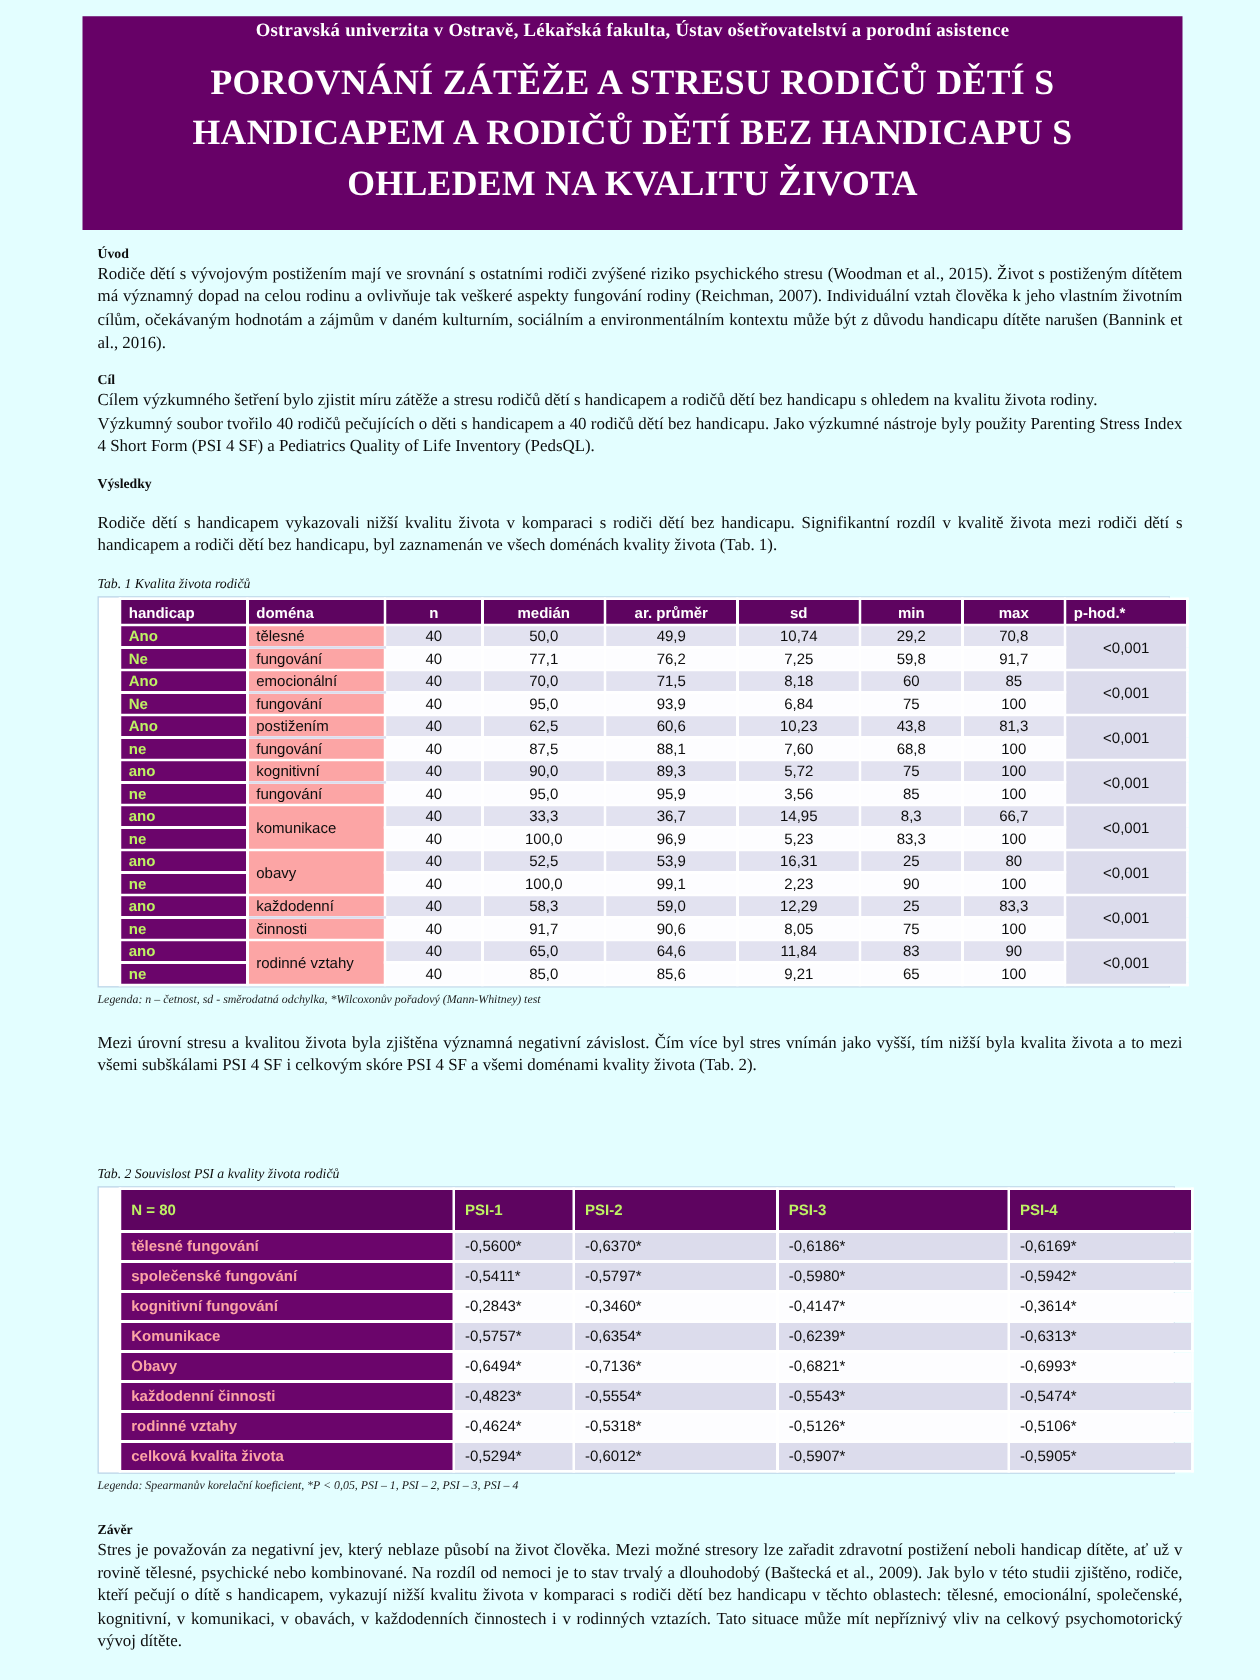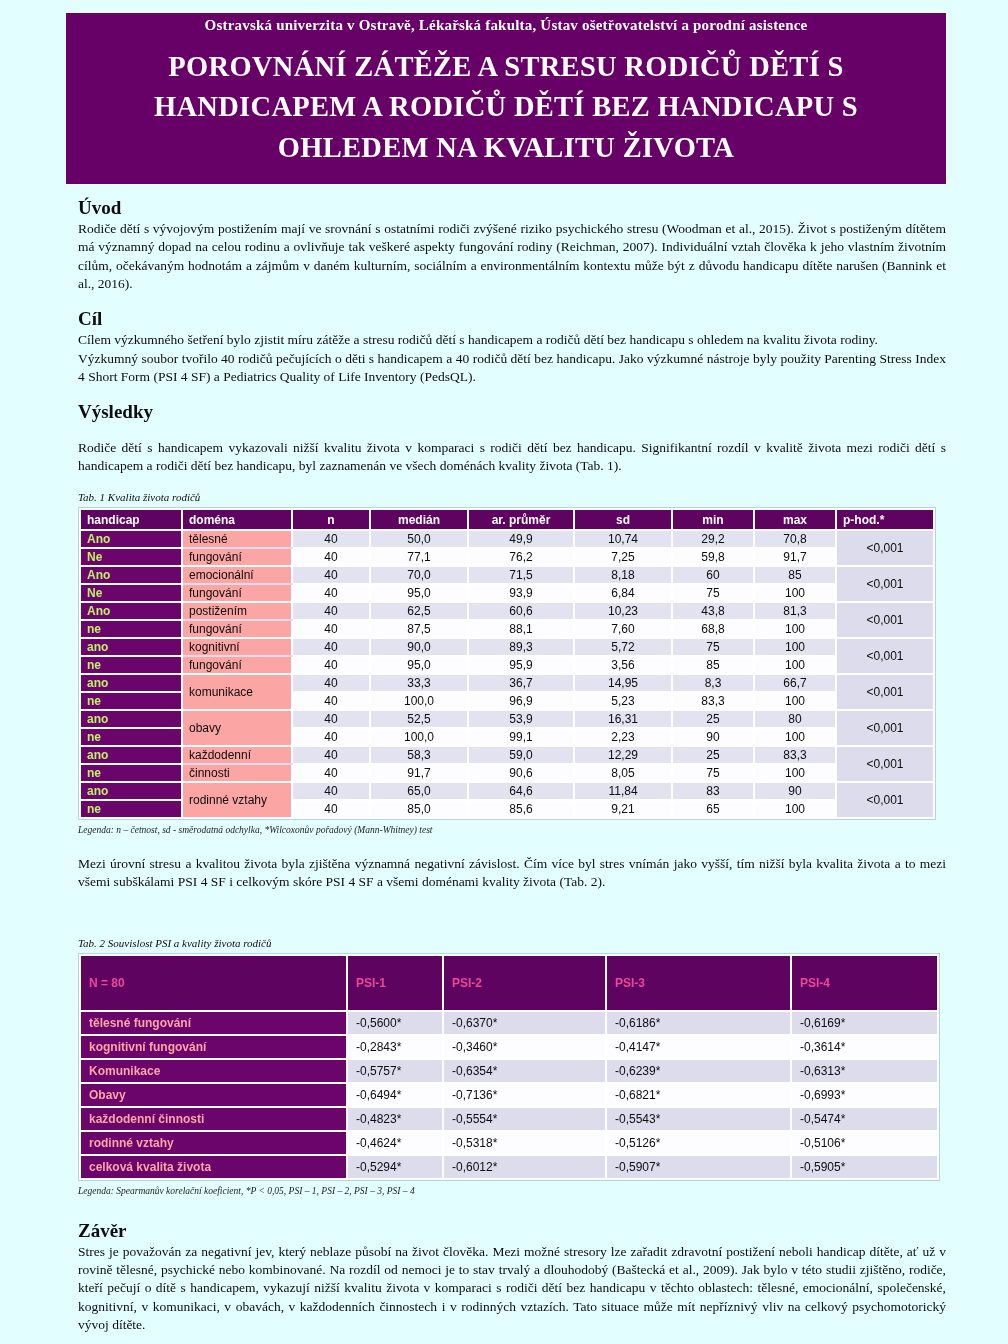--- a/index.html
+++ b/index.html
@@ -36,21 +36,21 @@
   }
   .authors{
     font-size:16px;
     font-weight:bold;
     margin-top:34px;
     margin-bottom:6px;
   }
   
   .content{width:868px;margin-left:12px;}
   .sect-heading{
-    font-size:19px;
+    font-size:11px;
     font-weight:bold;
     margin-top:13px;
   }
   .sect-text{
     font-size:13.5px;
     line-height:1.34;
     text-align:justify;
     margin-top:1px;
   }
   .gap-before{margin-top:15px;}
@@ -67,42 +67,43 @@
     color:#1c1c1c;
   }
   
   .tbl-frame{border:1px solid #b5d3e7;background:#fff;}
   table{
     border-collapse:collapse;
     table-layout:fixed;
     width:100%;
     font-family:"Liberation Sans", sans-serif;
     font-size:12px;
+    margin-left:16px;
   }
   th,td{border:2px solid #ffffff;overflow:hidden;white-space:nowrap;}
   
   .t1{width:856px;}
   .t1 thead th{
     background:#5e0460;color:#fff;font-weight:bold;
     padding:2px 6px;text-align:center;height:15px;
   }
   .t1 thead th.left{text-align:left;}
   .t1 td{padding:1px 6px;height:14px;}
   .t1 .hcell{background:#6b056b;color:#bef264;font-weight:bold;text-align:left;}
   .t1 .dcell{background:#fca5a5;text-align:left;}
   .t1 .dcell.nb{border-bottom:2px solid #dcdcec;}
   .t1 .vcell{text-align:center;}
   .t1 .r1{background:#e2e2f0;}
   .t1 .r2{background:#fdfdff;}
   .t1 .pcell{background:#dcdcec;text-align:center;}
   
   .t2{width:860px;}
   .t2 thead th{
-    background:#5e0460;color:#ec4899;font-weight:bold;
-    padding:19px 8px;text-align:left;height:16px;
+    background:#5e0460;color:#bef264;font-weight:bold;
+    padding:8px 8px;text-align:left;height:16px;
   }
   .t2 td{padding:3px 8px;height:16px;text-align:left;}
   .t2 .lcell{background:#6b056b;color:#fca5a5;font-weight:bold;}
   .t2 .odd{background:#dcdcec;}
   .t2 .even{background:#fdfdff;}
 </style>
 </head>
 <body>
 
 <div class="page">
@@ -321,21 +322,21 @@
                 <td class="vcell r2">100</td>
               </tr>
             </tbody>
         </table>
       </div>
 
       <div class="tab-legend">Legenda: n – četnost, sd - směrodatná odchylka, *Wilcoxonův pořadový (Mann-Whitney) test</div>
 
       <div class="sect-text" style="margin-top:20px;">Mezi úrovní stresu a kvalitou života byla zjištěna významná negativní závislost. Čím více byl stres vnímán jako vyšší, tím nižší byla kvalita života a to mezi všemi subškálami PSI 4 SF i celkovým skóre PSI 4 SF a všemi doménami kvality života (Tab. 2).</div>
 
-      <div class="tab-caption" style="margin-top:46px;">Tab. 2 Souvislost PSI a kvality života rodičů</div>
+      <div class="tab-caption" style="margin-top:72px;">Tab. 2 Souvislost PSI a kvality života rodičů</div>
 
       <div class="tbl-frame" style="width:860px;">
         <table class="t2">
           <colgroup>
             <col style="width:267px">
               <col style="width:96px">
               <col style="width:163px">
             <col style="width:185px">
               <col>
           </colgroup>
@@ -350,20 +351,27 @@
           </thead>
           <tbody>
               <tr>
                 <td class="lcell">tělesné fungování</td>
                 <td class="odd">-0,5600*</td>
                 <td class="odd">-0,6370*</td>
                 <td class="odd">-0,6186*</td>
                 <td class="odd">-0,6169*</td>
               </tr>
               <tr>
+                <td class="lcell">společenské fungování</td>
+                <td class="odd">-0,5411*</td>
+                <td class="odd">-0,5797*</td>
+                <td class="odd">-0,5980*</td>
+                <td class="odd">-0,5942*</td>
+              </tr>
+              <tr>
                 <td class="lcell">kognitivní fungování</td>
                 <td class="even">-0,2843*</td>
                 <td class="even">-0,3460*</td>
                 <td class="even">-0,4147*</td>
                 <td class="even">-0,3614*</td>
               </tr>
               <tr>
                 <td class="lcell">Komunikace</td>
                 <td class="odd">-0,5757*</td>
                 <td class="odd">-0,6354*</td>

